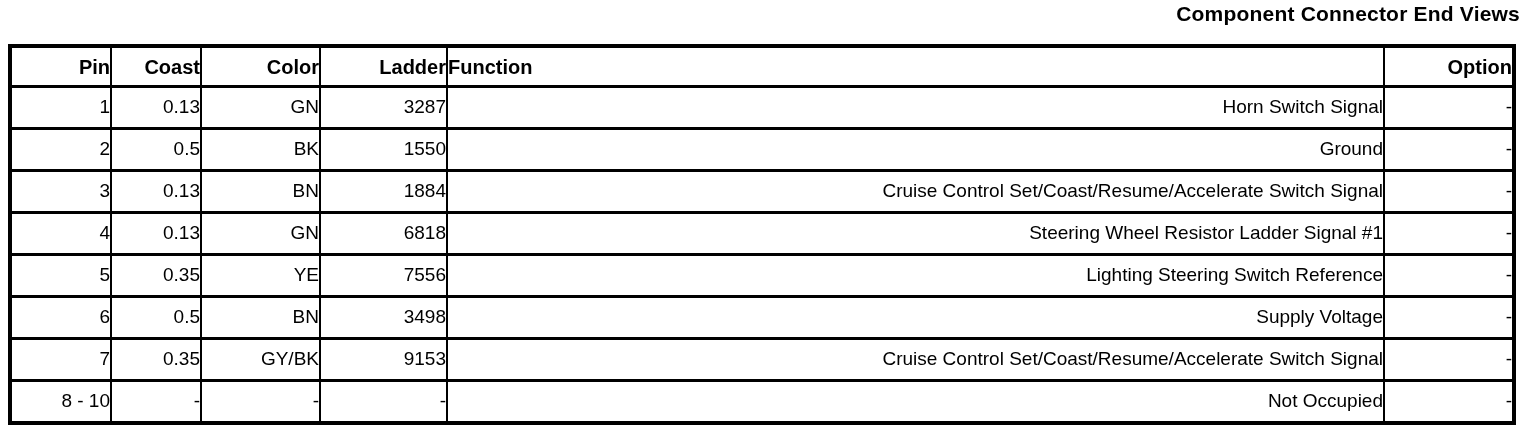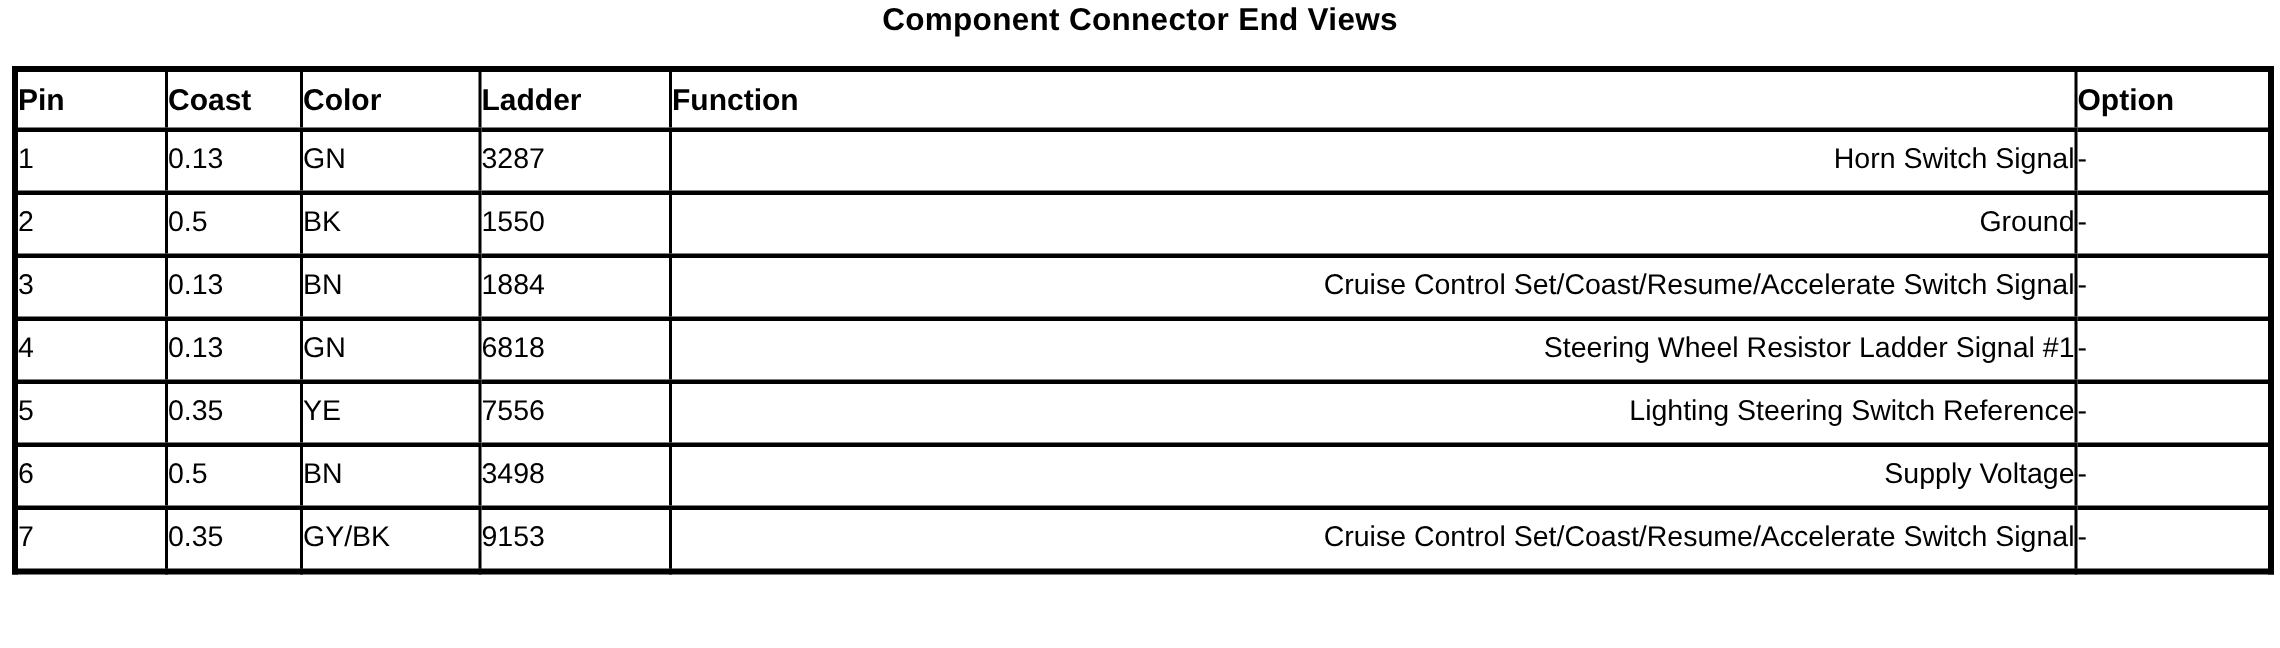--- a/index.html
+++ b/index.html
@@ -15,41 +15,41 @@
   .page {
     position: relative;
     width: 1520px;
     height: 432px;
   }
   .title {
     position: absolute;
     top: 2px;
     left: 0;
     width: 1520px;
-    text-align: center;
+    text-align: right;
     font-size: 21px;
     font-weight: bold;
     letter-spacing: 0.2px;
   }
   table.conn {
     position: absolute;
     top: 44px;
     left: 8px;
     width: 1504px;
     border-collapse: collapse;
     table-layout: fixed;
     background: #ffffff;
     border: 4px solid #000000;
   }
   table.conn th, table.conn td {
     border-left: 2px solid #000000;
     border-right: 2px solid #000000;
     border-top: 3px solid #000000;
     border-bottom: 3px solid #000000;
-    text-align: left;
+    text-align: right;
     vertical-align: middle;
     padding: 0;
     height: 39px;
     font-size: 19px;
     line-height: 1.1;
     overflow: hidden;
     white-space: nowrap;
   }
   table.conn th {
     font-weight: bold;
@@ -146,15 +146,23 @@
           <td class="col-option">-</td>
         </tr>
         <tr>
           <td class="col-pin">7</td>
           <td class="col-size">0.35</td>
           <td class="col-color">GY/BK</td>
           <td class="col-circuit">9153</td>
           <td class="col-function">Cruise Control Set/Coast/Resume/Accelerate Switch Signal</td>
           <td class="col-option">-</td>
         </tr>
+        <tr>
+          <td class="col-pin">8 - 10</td>
+          <td class="col-size">-</td>
+          <td class="col-color">-</td>
+          <td class="col-circuit">-</td>
+          <td class="col-function">Not Occupied</td>
+          <td class="col-option">-</td>
+        </tr>
       </tbody>
   </table>
 </div>
 
 </body></html>

